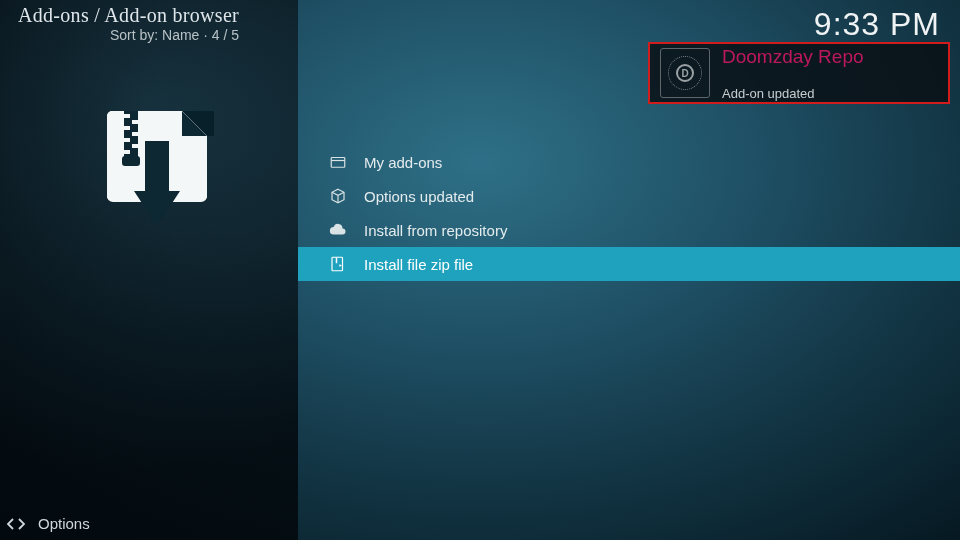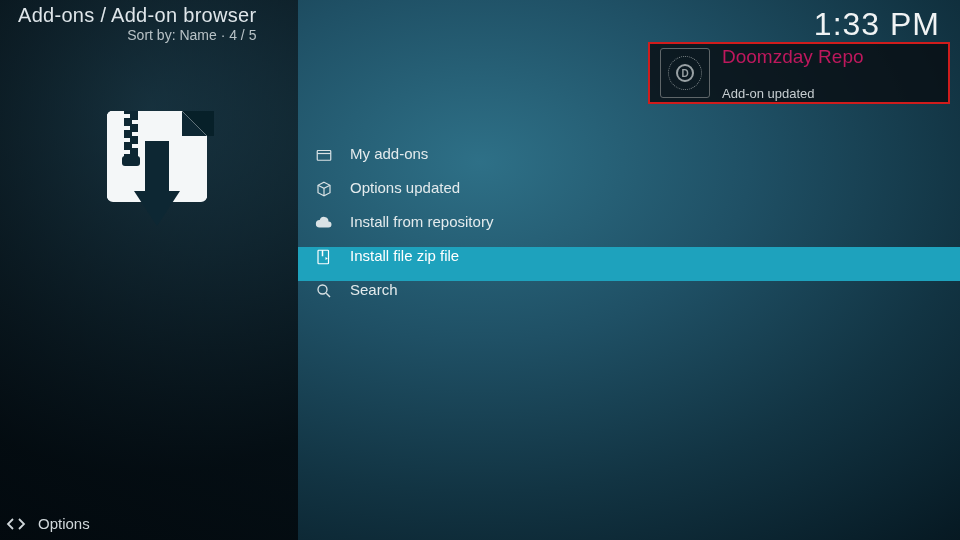--- a/index.html
+++ b/index.html
@@ -9,35 +9,35 @@
     color:#e8ecee;
     position:relative;
   }
   .sidebar {
     position:absolute; left:0; top:0; width:298px; height:540px;
     background: radial-gradient(circle at 50% 20%, rgba(18,30,37,.55), rgba(2,7,11,.85) 80%);
   }
   .header {
     position:absolute; left:18px; top:4px;
   }
-  .title { font-size:20px; font-weight:400; color:#dfe6ea; letter-spacing:.3px; }
+  .title { font-size:20px; font-weight:400; color:#dfe6ea; letter-spacing:.3px;font-family:Liberation Serif, serif; }
   .subtitle { font-size:14px; color:#b8c2c6; margin-top:0;text-align:right; }
   .zip-icon {
     position:absolute; left:82px; top:106px; width:135px; height:130px;
   }
   .clock {
     position:absolute; right:20px; top:6px;
     font-size:32px; font-weight:300; color:#f0f3f4; letter-spacing:1px;
   }
   .menu {
     position:absolute; left:298px; top:145px; width:662px;
   }
   .menu-item {
-    height:34px; display:flex; 
-    padding-left:14px;
+    height:34px; display:flex; align-items:center;
+    padding-left:28px;
     color:#e4ebed; font-size:15px;
     cursor:pointer;
   }
   .menu-item.selected {
     background:#1ea2bd; color:#fff;
   }
   .menu-item .icon {
     width:24px; height:20px; display:flex; align-items:center; justify-content:center; flex:0 0 24px;
     margin-right:14px;
   }
@@ -119,21 +119,21 @@
         <rect x="40" y="44" width="8" height="4"></rect>
       </g>
       <rect x="40" y="50" width="18" height="10" rx="3" fill="#0d2733"></rect>
 
       <rect x="63" y="35" width="24" height="50" fill="#0d2733"></rect>
       <polygon points="52,85 98,85 75,120" fill="#0d2733"></polygon>
     </svg>
   </div>
 </div>
 
-<div class="clock">1:33 PM</div>
+<div class="clock">9:33 PM</div>
 
 <div class="menu">
 
   <div class="menu-item">
     <span class="icon">
       <svg viewBox="0 0 24 24" fill="none" stroke="#d9e2e5" stroke-width="1.6">
         <rect x="3" y="6" width="18" height="13" rx="1"></rect>
           <path d="M3 10h18"></path>
       </svg>
     </span>
@@ -163,29 +163,20 @@
     <span class="icon">
       <svg viewBox="0 0 24 24" fill="#ffffff">
         <rect x="4" y="3" width="14" height="18" rx="1" fill="none" stroke="#fff" stroke-width="1.6"></rect>
         <rect x="9" y="3" width="2" height="8"></rect>
         <path d="M14 12v4l3-2z"></path>
       </svg>
     </span>
     <span>Install file zip file</span>
   </div>
 
-  <div class="menu-item">
-    <span class="icon">
-      <svg viewBox="0 0 24 24" fill="none" stroke="#d9e2e5" stroke-width="1.8">
-        <circle cx="10" cy="10" r="6"></circle>
-          <path d="M15 15l5 5"></path>
-      </svg>
-    </span>
-    <span>Search</span>
-  </div>
 
 </div>
 
 <div class="notif">
   <div class="badge">
     <div class="ring">
         <div class="d">D</div>
       </div>
   </div>
   <div class="text">

